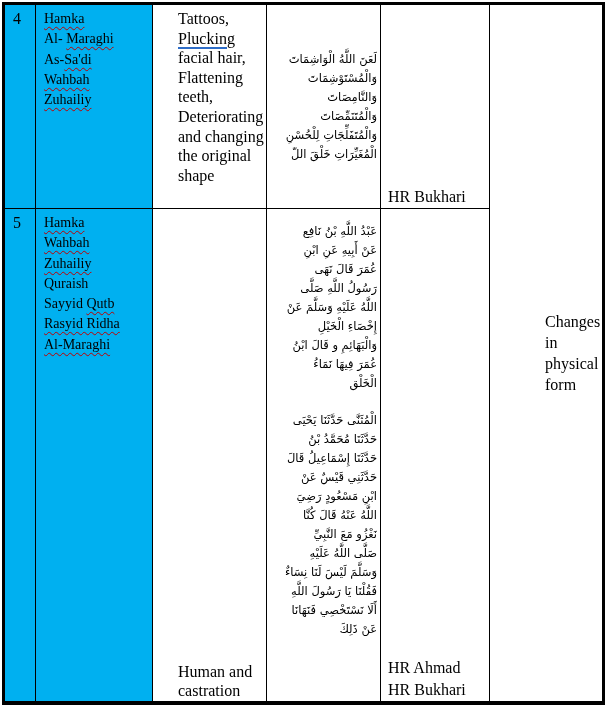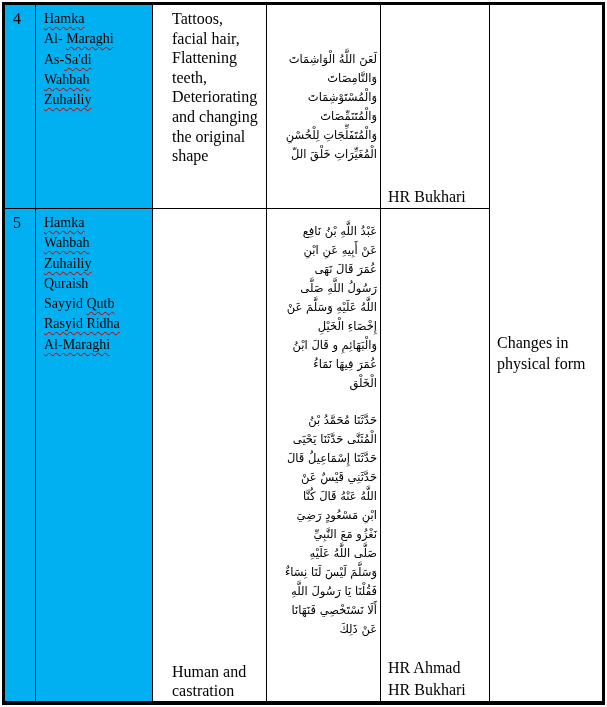--- a/index.html
+++ b/index.html
@@ -18,36 +18,36 @@
   }
   .cell { box-sizing:border-box; border-right:1.5px solid #000; overflow:hidden; }
   .row4 { border-bottom:1.5px solid #000; }
   .cat-cell { grid-column:6; grid-row:1 / 3; border-right:none; }
   .hl { background:#00B0F0; }
 
   .num-cell { padding:5px 0 0 8px; font-size:16px; }
   .scholars-cell { padding:4px 2px 0 8px; font-size:14px; line-height:20.3px; }
   .tline { white-space:pre-wrap; }
 
-  .ruling-cell { padding:4px 2px 0 19px; font-size:16px; line-height:19.6px; }
+  .ruling-cell { padding:4px 2px 0 25px; font-size:16px; line-height:19.6px; }
   .ruling-cell.centered { display:flex; flex-direction:column; justify-content:flex-end; padding-top:0; }
 
   .arabic-cell {
     font-family:"DejaVu Sans", sans-serif; font-size:11.5px; line-height:19px;
     direction:rtl; padding:0 3px;
   }
   .arabic-cell.centered { display:flex; flex-direction:column; justify-content:center; }
   .arabic-cell.topstack { display:flex; flex-direction:column; justify-content:flex-start; padding-top:13px; }
   .ablock + .ablock { margin-top:18px; }
   .aline { white-space:nowrap; }
 
   .source-cell { display:flex; flex-direction:column; justify-content:flex-end;
                  padding-left:7px; font-size:16px; line-height:22px; }
   .cat-cell { display:flex; flex-direction:column; justify-content:center;
-              padding-left:7px; padding-right:4px; font-size:16px; line-height:21px; }
+              padding-left:7px; padding-right:4px; font-size:16px; line-height:21px;margin-left:48px; }
 
   .sp { text-decoration:underline; text-decoration-style:wavy;
         text-decoration-color:#C00000; text-decoration-thickness:1px;
         text-underline-offset:3px; }
   .gr { text-decoration:underline; text-decoration-style:solid;
         text-decoration-color:#2E6DC8; text-decoration-thickness:1.5px;
         text-underline-offset:3px; }
 </style>
 </head>
 <body>
@@ -63,35 +63,36 @@
           <div class="tline"><span class="sp">Hamka</span></div>
           <div class="tline"><span>Al- </span><span class="sp">Maraghi</span></div>
           <div class="tline"><span>As-</span><span class="sp">Sa'di</span></div>
           <div class="tline"><span class="sp">Wahbah</span></div>
           <div class="tline"><span class="sp">Zuhailiy</span></div>
         </div>
     </div>
     <div class="cell row4 ruling-cell">
       <div>
           <div class="tline"><span>Tattoos,</span></div>
+          <div class="tline"><span class="gr">Plucking</span></div>
           <div class="tline"><span>facial hair,</span></div>
           <div class="tline"><span>Flattening</span></div>
           <div class="tline"><span>teeth,</span></div>
           <div class="tline"><span>Deteriorating</span></div>
           <div class="tline"><span>and changing</span></div>
           <div class="tline"><span>the original</span></div>
           <div class="tline"><span>shape</span></div>
         </div>
     </div>
     <div class="cell row4 arabic-cell centered" dir="rtl">
       <div>
           <div class="ablock">
             <div class="aline">لَعَنَ اللَّهُ الْوَاشِمَاتَ</div>
+            <div class="aline">وَالْمُسْتَوْشِمَاتَ</div>
             <div class="aline">وَالنَّامِصَاتَ</div>
-            <div class="aline">وَالْمُسْتَوْشِمَاتَ</div>
             <div class="aline">وَالْمُتَنَمِّصَاتَ</div>
             <div class="aline">وَالْمُتَفَلِّجَاتِ لِلْحُسْنِ</div>
             <div class="aline">الْمُغَيِّرَاتِ خَلْقَ اللّ</div>
           </div>
         </div>
     </div>
     <div class="cell row4 source-cell">
       <div>
           <div>HR Bukhari</div>
         </div>
@@ -128,26 +129,26 @@
             <div class="aline">عَنْ أَبِيهِ عَنِ ابْنِ</div>
             <div class="aline">عُمَرَ قَالَ نَهَى</div>
             <div class="aline">رَسُولُ اللَّهِ صَلَّى</div>
             <div class="aline">اللَّهُ عَلَيْهِ وَسَلَّمَ عَنْ</div>
             <div class="aline">إِخْصَاءِ الْخَيْلِ</div>
             <div class="aline">وَالْبَهَائِمِ و قَالَ ابْنُ</div>
             <div class="aline">عُمَرَ فِيهَا نَمَاءُ</div>
             <div class="aline">الْخَلْق</div>
           </div>
           <div class="ablock">
+            <div class="aline">الْمُثَنَّى حَدَّثَنَا يَحْيَى</div>
             <div class="aline">حَدَّثَنَا مُحَمَّدُ بْنُ</div>
-            <div class="aline">الْمُثَنَّى حَدَّثَنَا يَحْيَى</div>
             <div class="aline">حَدَّثَنَا إِسْمَاعِيلُ قَالَ</div>
             <div class="aline">حَدَّثَنِي قَيْسٌ عَنْ</div>
+            <div class="aline">ابْنِ مَسْعُودٍ رَضِيَ</div>
             <div class="aline">اللَّهُ عَنْهُ قَالَ كُنَّا</div>
-            <div class="aline">ابْنِ مَسْعُودٍ رَضِيَ</div>
             <div class="aline">نَغْزُو مَعَ النَّبِيِّ</div>
             <div class="aline">صَلَّى اللَّهُ عَلَيْهِ</div>
             <div class="aline">وَسَلَّمَ لَيْسَ لَنَا نِسَاءٌ</div>
             <div class="aline">فَقُلْنَا يَا رَسُولَ اللَّهِ</div>
             <div class="aline">أَلَا نَسْتَخْصِي فَنَهَانَا</div>
             <div class="aline">عَنْ ذَلِكَ</div>
           </div>
         </div>
     </div>
     <div class="cell source-cell">

